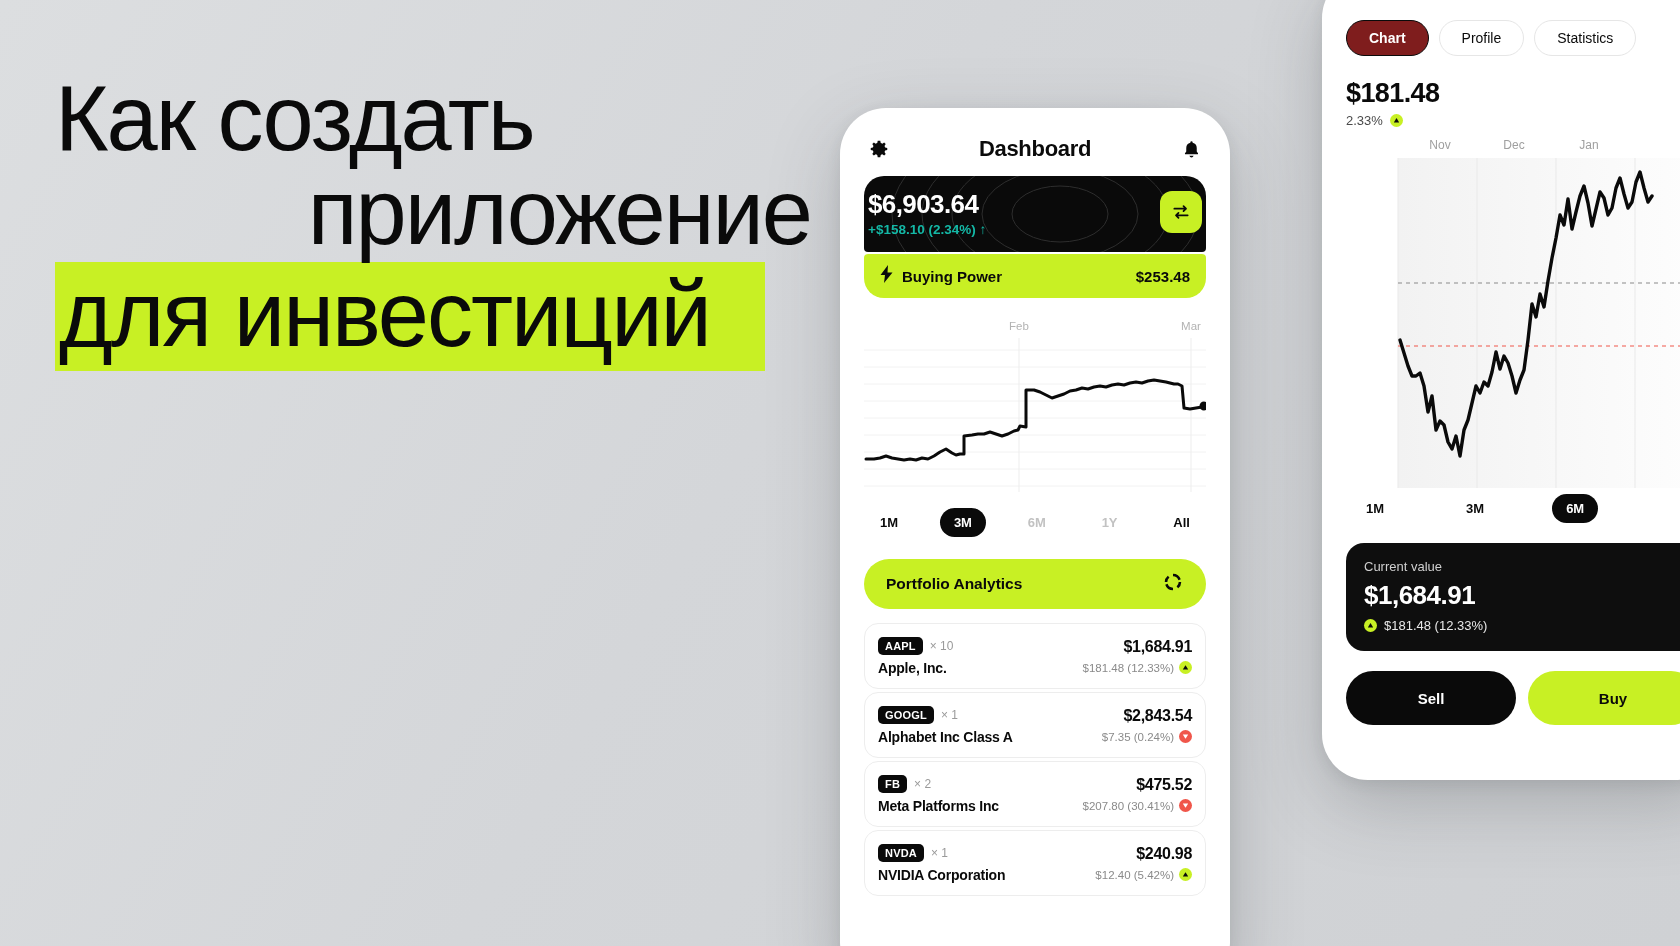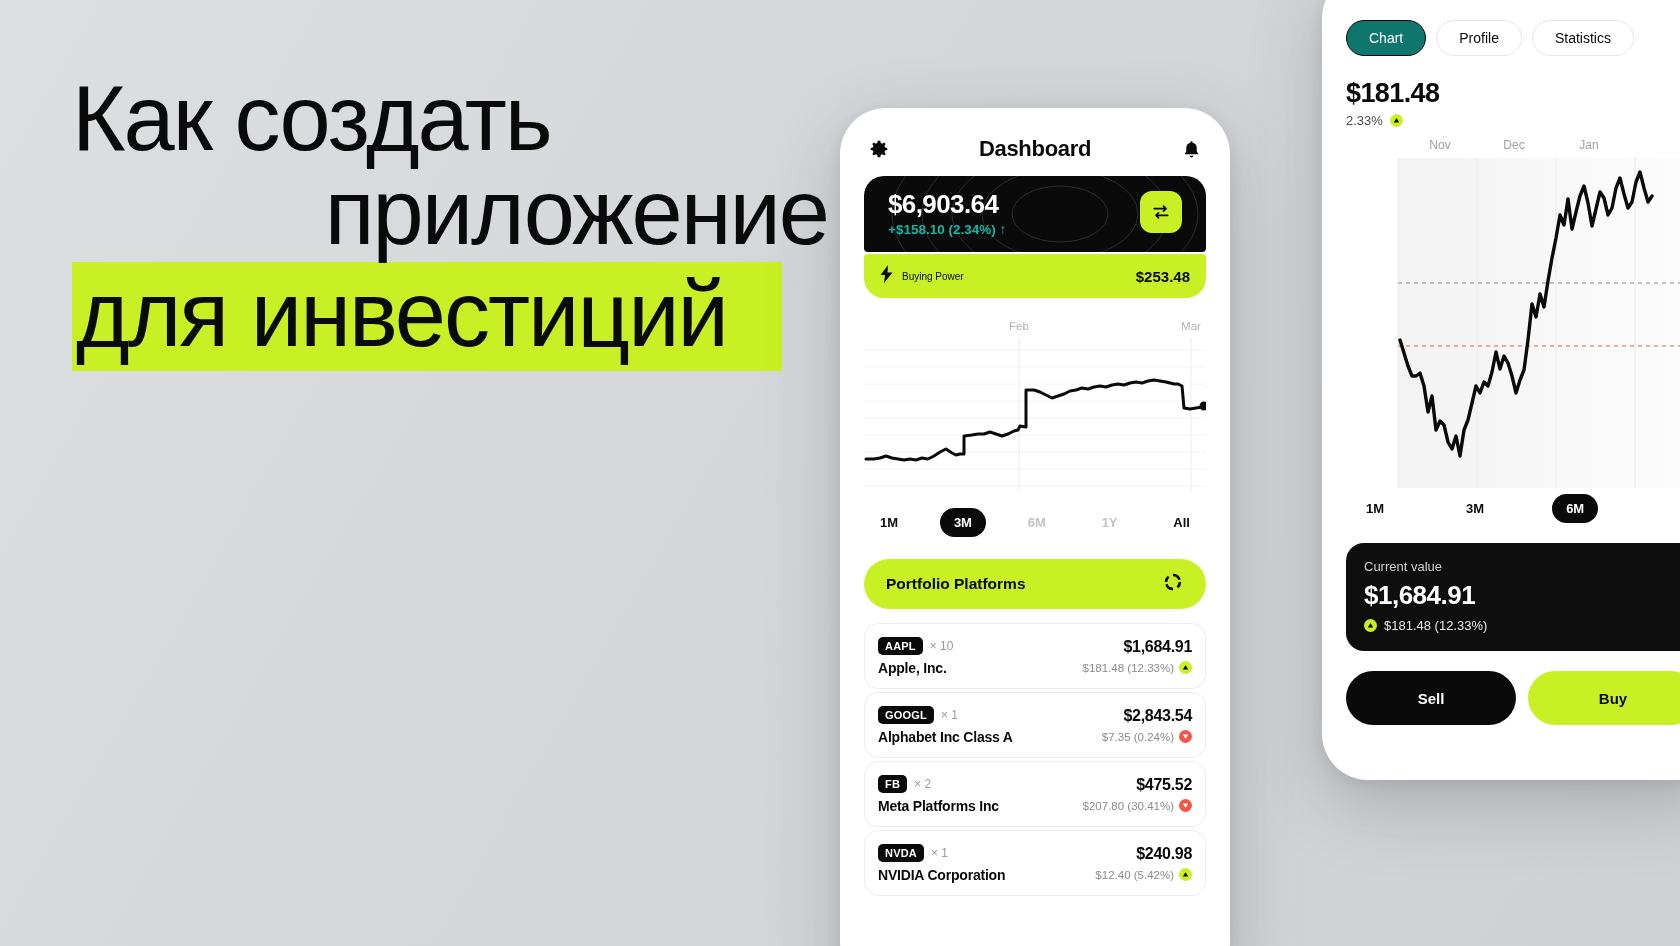--- a/index.html
+++ b/index.html
@@ -10,21 +10,21 @@
     font-family: "Liberation Sans", sans-serif;
   }
   body {
     background: linear-gradient(120deg, #dcdee0 0%, #d4d6d9 45%, #cfd1d4 100%);
     position: relative;
   }
 
   
   .headline {
     position: absolute;
-    left: 72px; top: 72px;
+    left: 55px; top: 72px;
     width: 760px;
   }
   .hl-line {
     font-size: 92px;
     line-height: 1.02;
     font-weight: 400;
     letter-spacing: -2px;
     color: #0a0a0a;
     white-space: nowrap;
     font-stretch: condensed;
@@ -67,21 +67,21 @@
   }
   .p1-title { font-size: 22px; font-weight: 700; color: #0b0b0b; letter-spacing: -.3px; }
   .icon-btn { width: 30px; height: 30px; display: flex; align-items: center; justify-content: center; }
 
   
   .balance-card {
     position: relative;
     background: #0a0a0a;
     border-radius: 20px 20px 4px 4px;
     height: 76px;
-    padding: 13px 24px;
+    padding: 13px 4px;
     overflow: hidden;
     display: flex; align-items: flex-start; justify-content: space-between;
   }
   .rings { position: absolute; inset: 0; pointer-events: none; }
   .bal-amount { font-size: 26px; font-weight: 700; color: #fff; letter-spacing: -.6px; position: relative; z-index: 2; }
   .bal-change { font-size: 13.5px; font-weight: 700; color: #14b8a6; margin-top: 2px; position: relative; z-index: 2; }
   .swap-btn {
     position: relative; z-index: 3;
     width: 42px; height: 42px;
     background: #c8f024; border-radius: 12px;
@@ -91,21 +91,21 @@
 
   .buying-row {
     background: #c8f024;
     border-radius: 4px 4px 20px 20px;
     height: 44px;
     margin-top: 2px;
     display: flex; align-items: center; justify-content: space-between;
     padding: 0 16px;
   }
   .bp-left { display: flex; align-items: center; gap: 9px; }
-  .bp-label { font-size: 10px; font-weight: 400; color: #0a0a0a; }
+  .bp-label { font-size: 15px; font-weight: 700; color: #0a0a0a; }
   .bp-value { font-size: 15px; font-weight: 700; color: #0a0a0a; }
 
   
   .chart-wrap { position: relative; height: 172px; margin-top: 22px; }
   .chart-months {
     position: absolute; top: 0; left: 0; right: 0; height: 16px;
     font-size: 11.5px; color: #b3b3b3;
   }
   .chart-months span { position: absolute; transform: translateX(-50%); }
   .chart-svg { position: absolute; top: 18px; left: 0; width: 100%; height: 154px; }
@@ -157,21 +157,21 @@
   .dot-down { background: #f0564a; }
 
   
   .p2-tabs { display: flex; gap: 10px; padding-top: 48px; }
   .p2-tab {
     font-size: 14px; font-weight: 500;
     padding: 9px 22px; border-radius: 20px;
     border: 1px solid #e6e6e6; color: #0a0a0a;
     white-space: nowrap;
   }
-  .p2-tab.active { background: #0f766e; color: #fff; border-color: #0a0a0a; font-weight: 400; }
+  .p2-tab.active { background: #7f1d1d; color: #fff; border-color: #0a0a0a; font-weight: 700; }
   .p2-price { font-size: 27px; font-weight: 700; color: #0a0a0a; margin-top: 22px; letter-spacing: -.6px; }
   .p2-change { display: flex; align-items: center; gap: 7px; margin-top: 4px; font-size: 13px; color: #4a4a4a; font-weight: 500; }
 
   .p2-chart { position: relative; height: 350px; margin-top: 10px; margin-left: -24px; width: 424px; }
   .p2-months { position: absolute; top: 0; left: 0; right: 0; height: 16px; font-size: 12px; color: #9f9f9f; }
   .p2-months span { position: absolute; transform: translateX(-50%); }
   .p2-svg { position: absolute; top: 20px; left: 0; width: 100%; height: 330px; }
 
   .p2-range { display: flex; align-items: center; gap: 54px; margin-top: 6px; padding-left: 6px; }
   .p2-range .range-pill { color: #0a0a0a; }
@@ -350,21 +350,21 @@
 
   <div class="range-row">
     <div class="range-pill strong">1M</div>
     <div class="range-pill active">3M</div>
     <div class="range-pill">6M</div>
     <div class="range-pill">1Y</div>
     <div class="range-pill strong">All</div>
   </div>
 
   <div class="analytics-btn">
-    <span class="analytics-label">Portfolio Platforms</span>
+    <span class="analytics-label">Portfolio Analytics</span>
     <span>
       <svg width="22" height="22" viewBox="0 0 24 24" fill="#0a0a0a">
         <path d="M12 3a9 9 0 0 1 8.5 6.1l-2.6.9A6.2 6.2 0 0 0 12 5.8V3z"></path>
         <path d="M12 21a9 9 0 0 1-8.5-6.1l2.6-.9A6.2 6.2 0 0 0 12 18.2V21z"></path>
         <path d="M21 12a9 9 0 0 1-3.3 6.9l-1.8-2.1A6.2 6.2 0 0 0 18.2 12H21z"></path>
         <path d="M3 12a9 9 0 0 1 3.3-6.9l1.8 2.1A6.2 6.2 0 0 0 5.8 12H3z"></path>
       </svg>
     </span>
   </div>
 

